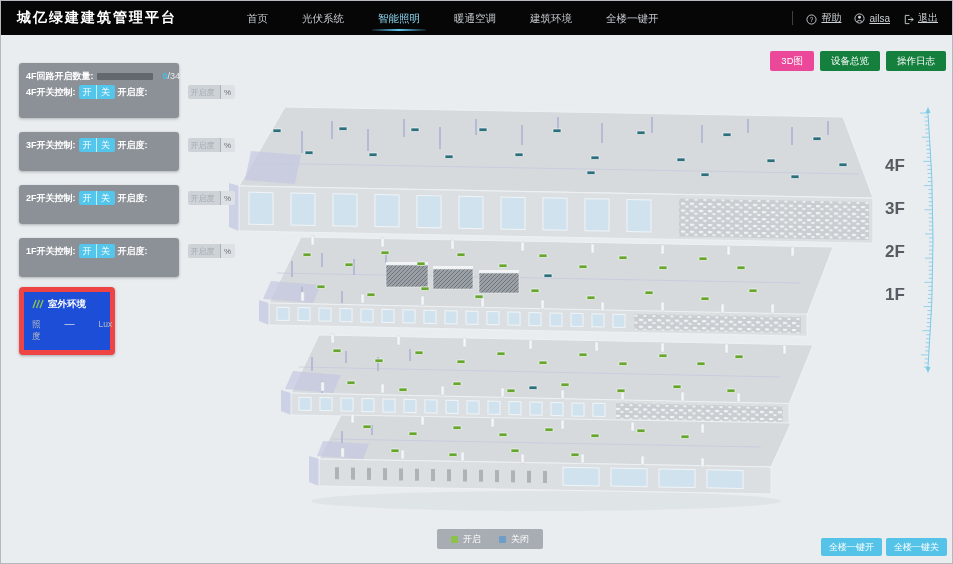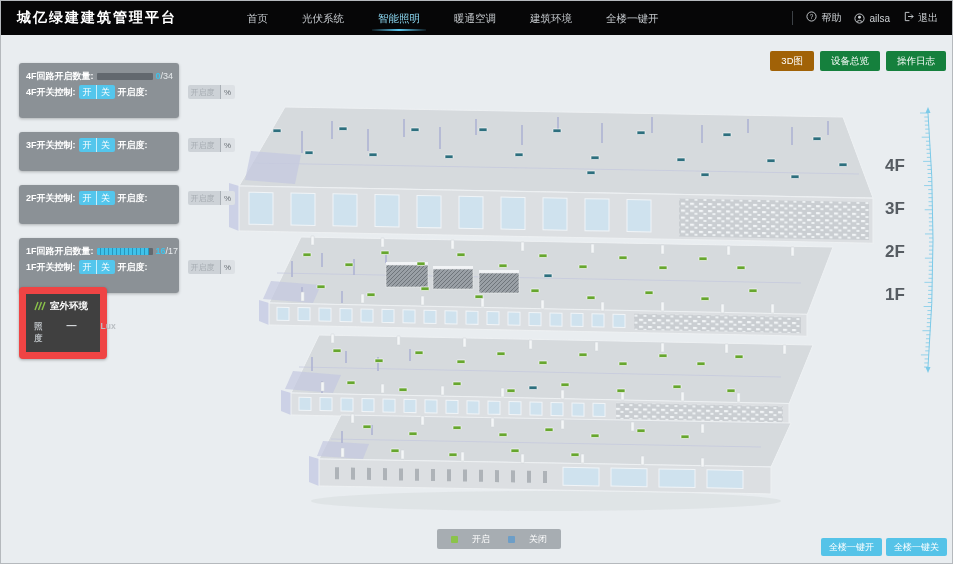--- a/index.html
+++ b/index.html
@@ -10,65 +10,65 @@
   .topbar{position:absolute;left:0;top:0;width:100%;height:34px;background:#060607;
           display:flex;align-items:center;z-index:30;}
   .brand{color:#fff;font-size:14px;font-weight:bold;letter-spacing:2px;padding:0 28px 0 16px;white-space:nowrap;}
   .nav{display:flex;align-items:center;gap:30px;margin-left:40px;}
   .nav-item{color:#c3c7cb;font-size:10.5px;cursor:pointer;padding:9px 2px 7px;position:relative;white-space:nowrap;}
   .nav-item.active{color:#8edcf6;}
   .nav-item.active::after{content:"";position:absolute;left:-4px;right:-4px;bottom:2px;height:2px;
           background:linear-gradient(90deg,rgba(90,200,240,.1),#5ac8f0,rgba(90,200,240,.1));}
   .top-right{margin-left:auto;display:flex;align-items:center;gap:13px;padding-right:14px;}
   .top-divider{width:1px;height:14px;background:#3c4146;}
-  .top-link{display:flex;align-items:flex-start;gap:4px;color:#cfd3d6;font-size:10px;cursor:pointer;white-space:nowrap;}
+  .top-link{display:flex;align-items:flex-end;gap:4px;color:#cfd3d6;font-size:10px;cursor:pointer;white-space:nowrap;text-decoration:underline;}
   .top-link svg{display:block;}
   
   .main{position:absolute;left:0;top:34px;right:0;bottom:0;background:#e9edf0;}
   #building,#ruler{display:block;}
   #building{position:absolute;left:0;top:-34px;pointer-events:none;}
   
   .panels{position:absolute;left:18px;top:28px;width:160px;z-index:10;}
   .floor-panel{background:rgba(122,128,134,.85);border-radius:3px;padding:5px 7px 18px;margin-bottom:14px;
                box-shadow:0 1px 3px rgba(0,0,0,.25);}
   .fp-row{display:flex;align-items:center;gap:3px;height:16px;}
   .fp-label{color:#fff;font-size:9px;font-weight:bold;white-space:nowrap;}
   .fp-bar{position:relative;width:56px;height:7px;background:#62686e;border-radius:1px;overflow:hidden;flex:0 0 auto;}
   .fp-fill{position:absolute;left:0;top:0;bottom:0;
            background:repeating-linear-gradient(90deg,#3fc2ea 0 3px,#2796bd 3px 4px);}
-  .fp-val{font-size:9px;color:#e6eaed;white-space:nowrap;}
+  .fp-val{font-size:9px;color:#e6eaed;white-space:nowrap;margin-left:7px;}
   .fp-val b{color:#3fc2ea;font-weight:bold;}
   .sw-group{display:flex;border-radius:2px;overflow:hidden;flex:0 0 auto;}
   .sw{border:none;width:18px;height:14px;background:#54c6ec;color:#fff;font-size:9px;line-height:14px;
       padding:0;cursor:pointer;font-family:inherit;}
   .sw.on{border-right:1px solid rgba(255,255,255,.7);}
   .dim-group{display:flex;border-radius:2px;overflow:hidden;flex:0 0 auto;margin-left:37px;}
   .dim-input{width:32px;height:14px;border:none;background:#cdd2d7;font-size:8px;padding:0 3px;
              color:#555;font-family:inherit;}
   .dim-input::placeholder{color:#a6acb2;}
   .pct{border:none;border-left:1px solid #aab0b6;width:15px;height:14px;background:#dde1e5;color:#6a7076;
        font-size:8px;padding:0;cursor:pointer;font-family:inherit;}
   
-  .outdoor{position:absolute;left:18px;top:252px;width:88px;background:#404040;border:7px solid #ef4444;
+  .outdoor{position:absolute;left:18px;top:252px;width:96px;background:#1d4ed8;border:5px solid #ef4444;
            border-radius:4px;padding:6px 8px 7px;z-index:10;box-shadow:0 1px 3px rgba(0,0,0,.3);}
   .outdoor-title{display:flex;align-items:center;gap:4px;color:#fff;font-size:9.5px;font-weight:bold;}
-  .outdoor-metric{display:flex;align-items:baseline;gap:24px;margin-top:7px;font-size:8.5px;color:#b9bec2;font-weight:bold;}
+  .outdoor-metric{display:flex;align-items:baseline;gap:24px;margin-top:7px;font-size:8.5px;color:#b9bec2;}
   .outdoor-metric .val{color:#d7dbde;font-size:10px;}
   
   .view-btns{position:absolute;right:6px;top:16px;display:flex;gap:6px;z-index:10;}
   .vbtn{border:none;height:20px;padding:0 11px;font-size:9.5px;color:#fff;border-radius:2px;cursor:pointer;
         background:#15803d;font-family:inherit;white-space:nowrap;}
-  .vbtn.active{background:#a16207;}
+  .vbtn.active{background:#ec4899;}
   
   .flabel{position:absolute;left:884px;color:#565c62;font-size:17px;font-weight:bold;z-index:5;}
   #ruler{position:absolute;left:914px;top:70px;z-index:5;}
   
   .legend{position:absolute;left:436px;top:494px;height:20px;display:flex;align-items:center;gap:18px;
           background:rgba(150,156,162,.8);border-radius:2px;padding:0 14px;z-index:10;}
-  .legend-item{display:flex;align-items:center;gap:14px;color:#fff;font-size:9px;white-space:nowrap;}
+  .legend-item{display:flex;align-items:center;gap:5px;color:#fff;font-size:9px;white-space:nowrap;}
   .legend-sq{width:7px;height:7px;border-radius:1px;display:inline-block;}
   
   .bulk-btns{position:absolute;right:5px;bottom:7px;display:flex;gap:4px;z-index:10;}
   .bulk-btn{border:none;height:18px;padding:0 8px;background:#55c3e8;color:#fff;font-size:9px;border-radius:2px;
             cursor:pointer;font-family:inherit;white-space:nowrap;}
 </style>
 </head>
 <body>
 
 <div id="app">
@@ -427,27 +427,20 @@
         <button class="sw">关</button>
       </span>
       <span class="fp-label">开启度:</span>
       <span class="dim-group">
         <input class="dim-input" placeholder="开启度" style="">
         <button class="pct">%</button>
       </span>
     </div>
         </div>
         <div class="floor-panel">
-          <div class="fp-row">
-      <span class="fp-label">1F回路开启数量:</span>
-      <span class="fp-bar">
-              <span class="fp-fill" style="width:94%"></span>
-            </span>
-      <span class="fp-val"><b>16</b>/17</span>
-    </div>
     <div class="fp-row">
       <span class="fp-label">1F开关控制:</span>
       <span class="sw-group">
         <button class="sw on">开</button>
         <button class="sw">关</button>
       </span>
       <span class="fp-label">开启度:</span>
       <span class="dim-group">
         <input class="dim-input" placeholder="开启度" style="">
         <button class="pct">%</button>

